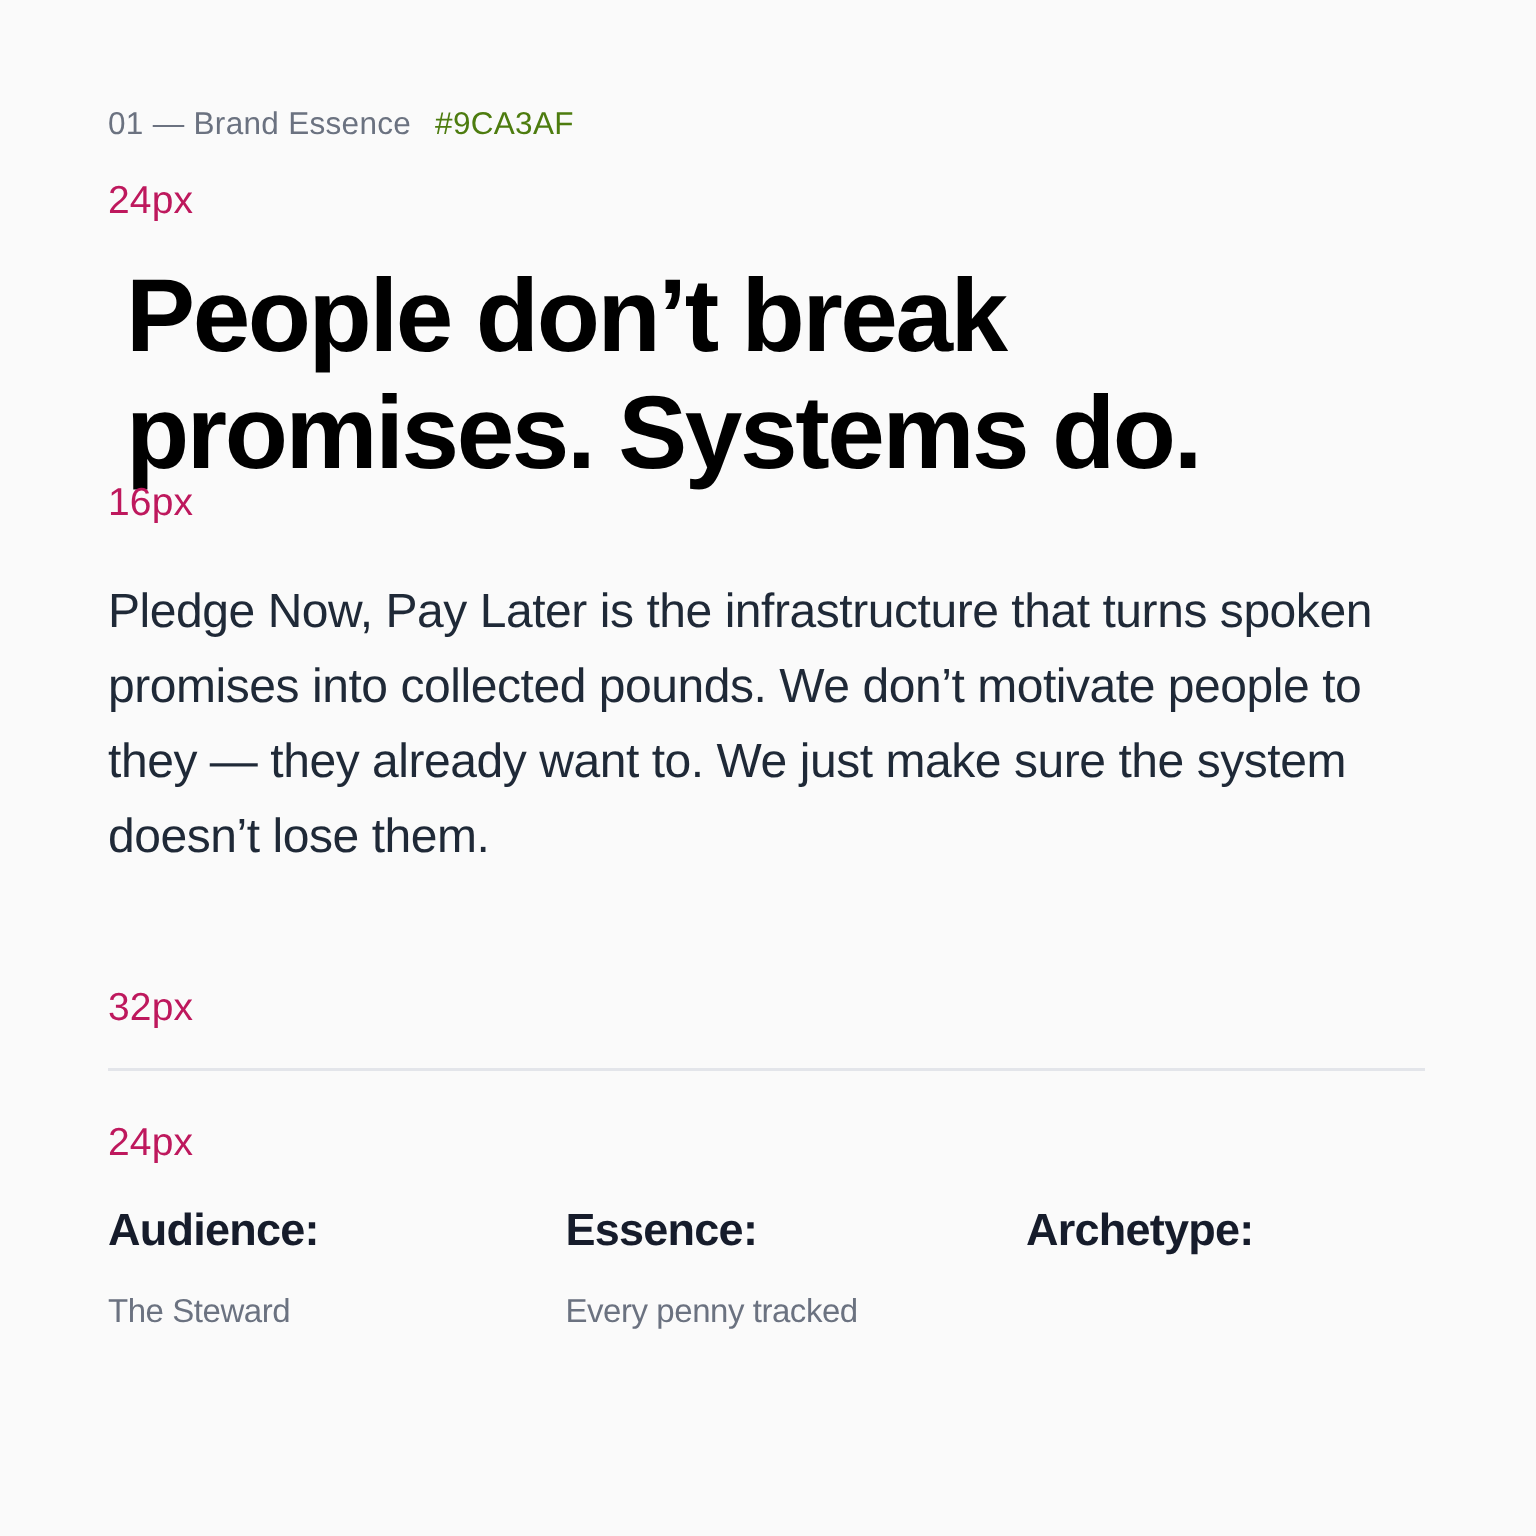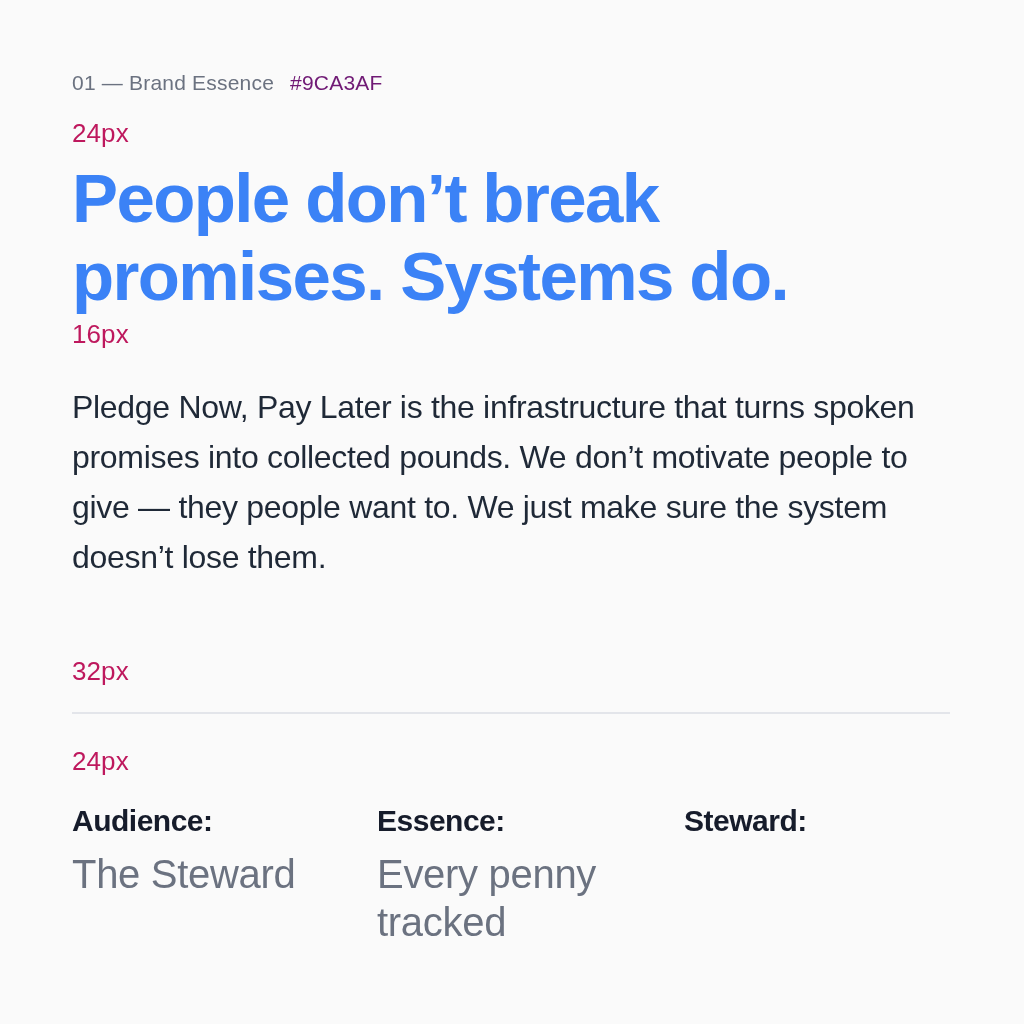--- a/index.html
+++ b/index.html
@@ -45,42 +45,42 @@
   .meta-section {
     font-size: 21px;
     line-height: 1;
     color: #6b7280;
     font-weight: 500;
     letter-spacing: 0.2px;
   }
   .meta-hex {
     font-size: 21px;
     line-height: 1;
-    color: #701a75;
+    color: #4d7c0f;
     font-weight: 400;
     letter-spacing: 0.2px;
   }
 
   .spec-24-top {
     position: absolute;
     left: 72px;
     top: 120px;
   }
 
   
   .headline {
     position: absolute;
     left: 72px;
     top: 160px;
     width: 880px;
-    margin: 0;
+    margin: 12px;
     font-size: 69px;
     line-height: 78px;
     font-weight: 800;
-    color: #3b82f6;
+    color: #000000;
     letter-spacing: -1.6px;
     word-spacing: -1px;
   }
 
   .spec-16 {
     position: absolute;
     left: 72px;
     top: 321px;
   }
 
@@ -137,21 +137,21 @@
     display: block;
     font-size: 30px;
     line-height: 42px;
     font-weight: 700;
     color: #161c2b;
     letter-spacing: -0.5px;
   }
   .attr-value {
     display: block;
     margin-top: 8px;
-    font-size: 40px;
+    font-size: 22px;
     line-height: 48px;
     font-weight: 400;
     color: #6b7280;
     letter-spacing: -0.3px;
   }
 </style>
 </head>
 <body>
 
 <div class="canvas">
@@ -160,35 +160,35 @@
     <span class="meta-section">01 — Brand Essence</span>
     <span class="meta-hex">#9CA3AF</span>
   </div>
 
   <div class="spec-label spec-24-top">24px</div>
 
   <h1 class="headline">People don’t break promises. Systems do.</h1>
 
   <div class="spec-label spec-16">16px</div>
 
-  <p class="body-copy">Pledge Now, Pay Later is the infrastructure that turns spoken promises into collected pounds. We don’t motivate people to give — they people want to. We just make sure the system doesn’t lose them.</p>
+  <p class="body-copy">Pledge Now, Pay Later is the infrastructure that turns spoken promises into collected pounds. We don’t motivate people to they — they already want to. We just make sure the system doesn’t lose them.</p>
 
   <div class="spec-label spec-32">32px</div>
 
   <div class="divider"></div>
 
   <div class="spec-label spec-24-bottom">24px</div>
 
   <div class="attr-grid">
     <div class="attr-col">
       <span class="attr-label">Audience:</span>
       <span class="attr-value">The Steward</span>
     </div>
     <div class="attr-col">
       <span class="attr-label">Essence:</span>
       <span class="attr-value">Every penny tracked</span>
     </div>
     <div class="attr-col">
-      <span class="attr-label">Steward:</span>
+      <span class="attr-label">Archetype:</span>
     </div>
   </div>
 
 </div>
 
 </body></html>

